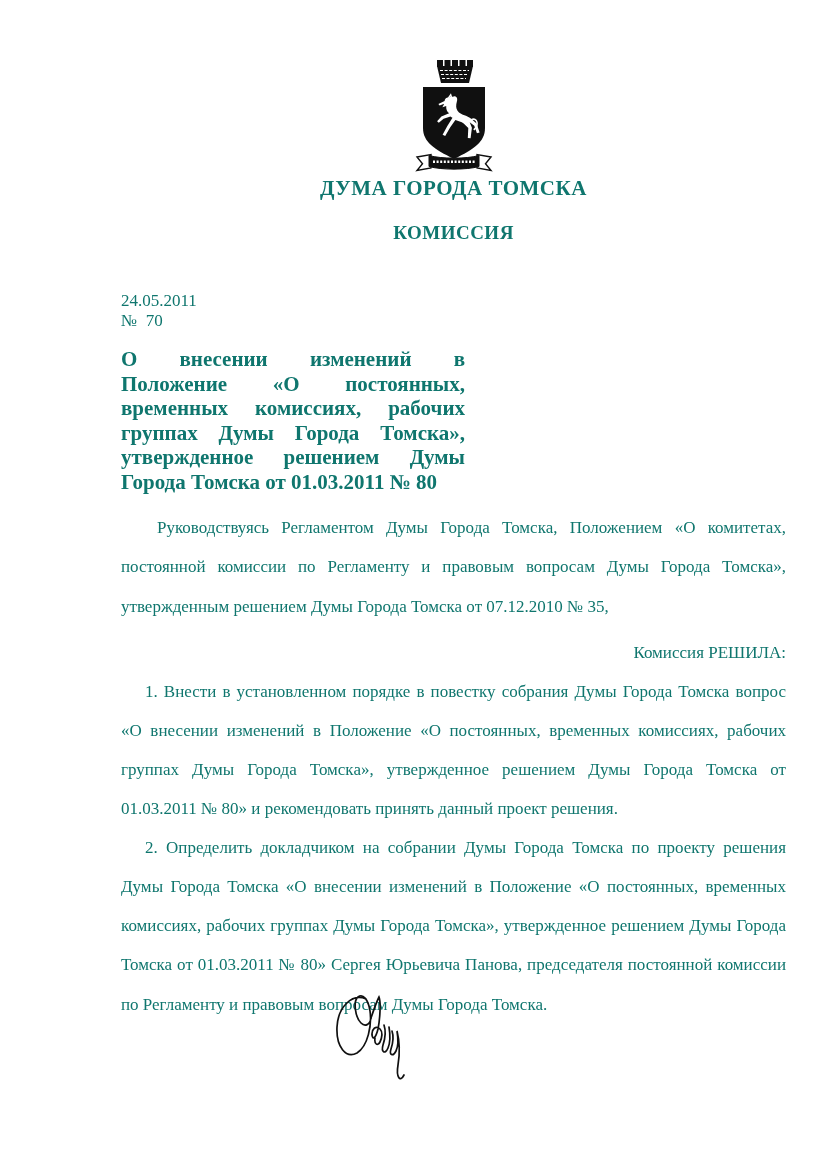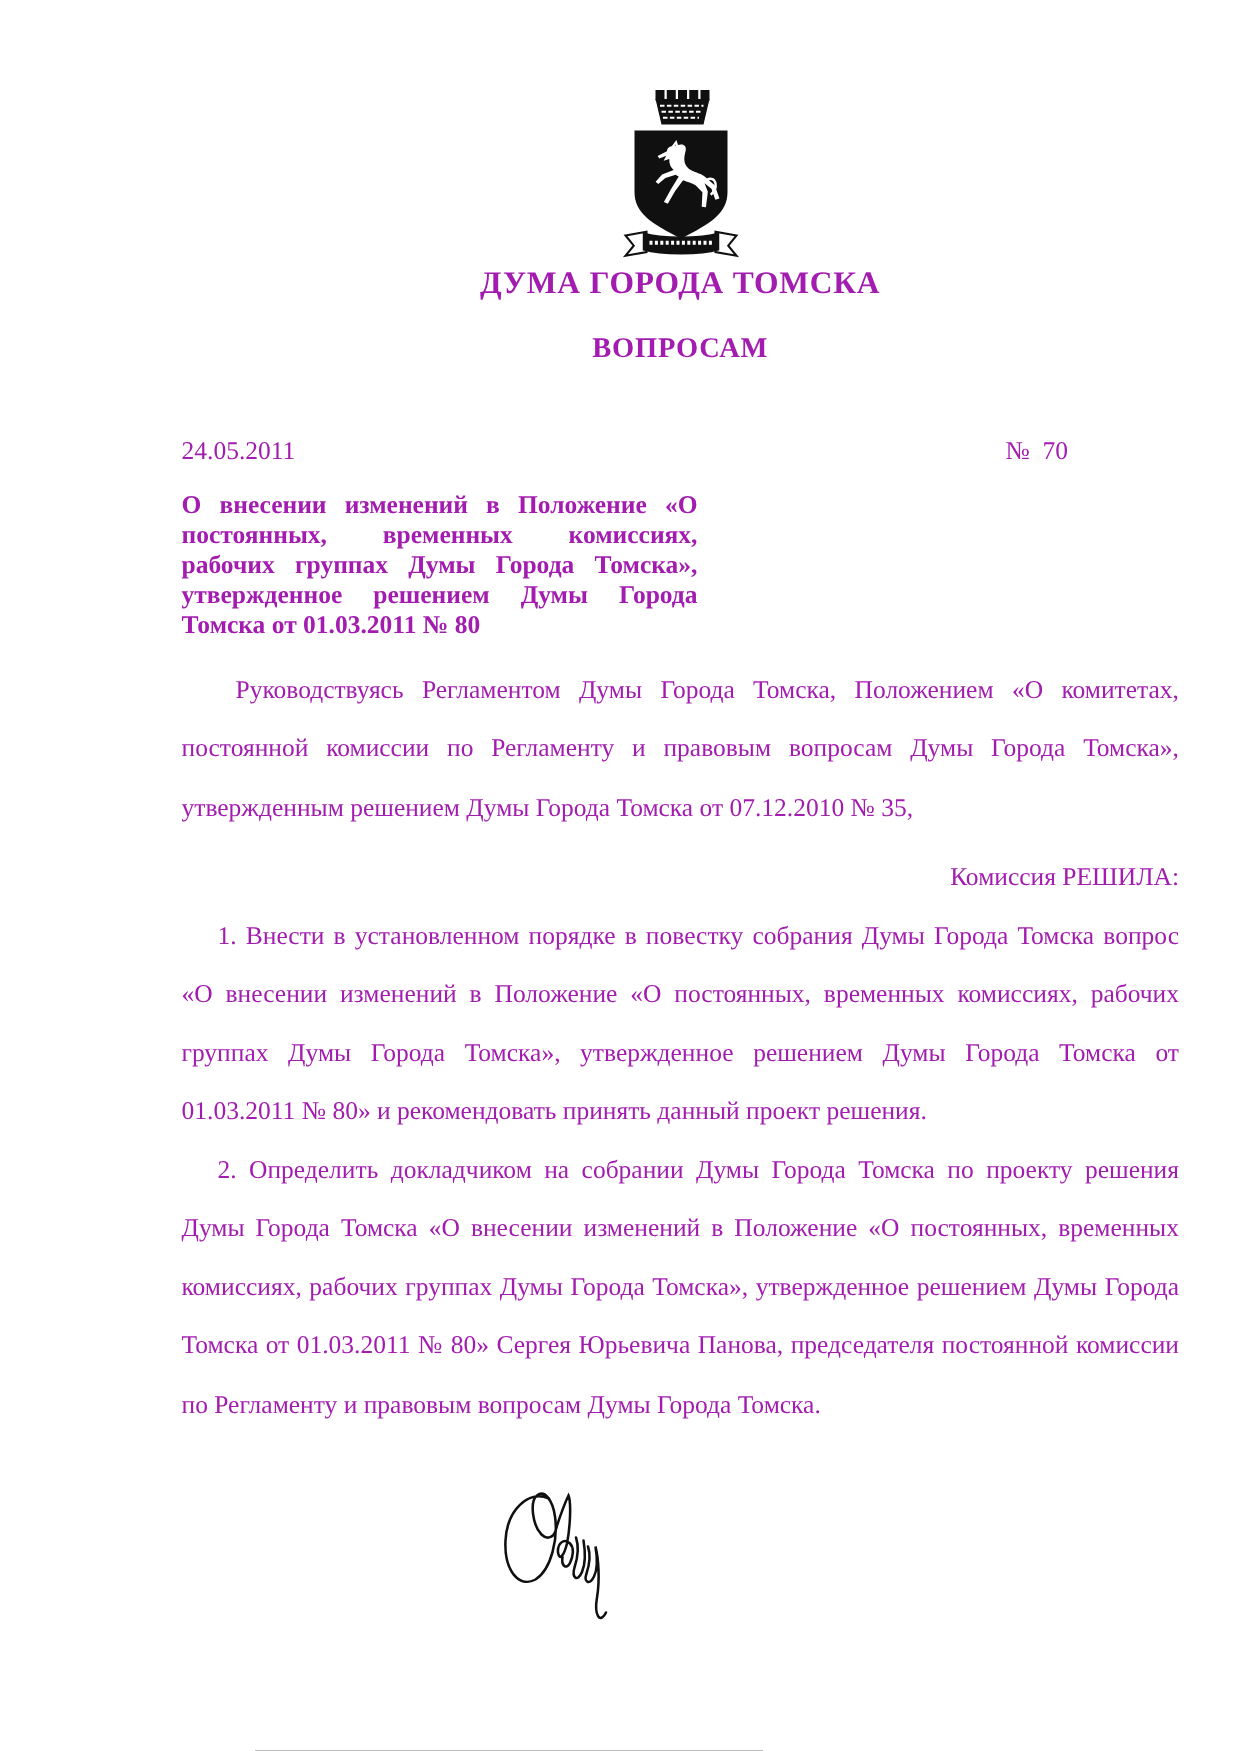--- a/index.html
+++ b/index.html
@@ -2,48 +2,48 @@
 <html><head>
 <meta charset="utf-8">
 <style>
   * { margin:0; padding:0; box-sizing:border-box; }
   html,body { background:#888; }
   .page {
     position:relative;
     width:832px; height:1167px;
     margin:0 auto;
     background:#ffffff;
-    color:#a21caf;
+    color:#0f766e;
     font-family:"Liberation Serif", "DejaVu Serif", serif;
     overflow:hidden;
   }
   .content { margin-left:121px; margin-right:46px; }
 
   .emblem { display:block; margin:60px auto 2px auto; }
 
   .org-title {
     text-align:center; font-weight:bold; font-size:21px; letter-spacing:.5px;
   }
   .commission {
     text-align:center; font-weight:bold; font-size:19px; line-height:1.35;
     max-width:624px; margin:21px auto 0 auto;
   }
   .doc-type {
     text-align:center; font-weight:bold; font-size:19px; margin-top:21px; letter-spacing:.5px;
   }
 
   .meta-row {
     display:flex; justify-content:space-between; align-items:baseline;
-    margin-top:47px; font-size:17px;
+    margin-top:47px; font-size:17px;flex-direction:column;
   }
   .doc-number { margin-right:74px; white-space:pre; }
 
   .subject {
     width:344px; margin-top:16px;
-    font-weight:bold; font-size:17px; line-height:1.17;
+    font-weight:bold; font-size:21px; line-height:1.17;
     text-align:justify;
   }
 
   .preamble {
     margin-top:14px; font-size:17px; line-height:2.3;
     text-align:justify; text-indent:36px;
   }
   .resolved { text-align:right; font-size:17px; margin-top:7px; line-height:2.3; }
   .item {
     font-size:17px; line-height:2.3; text-align:justify; text-indent:24px;
@@ -87,21 +87,21 @@
 
         <g>
           <path fill="#ffffff" d="M33.5 37.5 c-1.8 0.3 -2.8 1.8 -2.9 3.4 l-6.2 3.1 1.2 1.6 4.6 -1.8 -1.8 3.4 3.8 -1.2 c-0.2 3.1 0.8 5.6 2.9 7.3 l-7.7 3.1 -4.3 4.8 1.7 1.5 4.8 -4 6.9 -2.2 c0.6 0.5 1.3 0.9 2 1.2 l-5.3 8.6 -4.6 8.4 2.6 1.2 4.9 -8.5 5.3 -7.3 c2.8 1.2 5.9 1.6 8.3 3.4 l4.6 4.6 -0.5 9.8 2.8 0.3 1.3 -10.4 -2.2 -5.6 4.6 3.6 2.6 7.4 2.7 -0.8 -3 -8.8 -6.4 -5.6 c-3.4 -2.8 -8.3 -3 -11.2 -5.6 c-2.3 -2 -3.2 -4.9 -2.7 -8.2 l0.9 -4.2 c0.3 -2.3 -1.2 -3.9 -3.4 -3.6 z"></path>
           <path d="M57 60 c3.2 -1.8 5.4 -0.6 6 2.4 c0.6 3 -1 5.6 -3.2 7.4" stroke="#ffffff" stroke-width="1.6" fill="none"></path>
           <path d="M34.5 37.8 l2.2 -3 1 3.2" stroke="#ffffff" stroke-width="1.4" fill="none"></path>
         </g>
       </g>
     </svg>
 
     <div class="org-title">ДУМА ГОРОДА ТОМСКА</div>
-    <div class="doc-type">ВОПРОСАМ</div>
+    <div class="doc-type">КОМИССИЯ</div>
 
     <div class="meta-row">
       <span class="doc-date">24.05.2011</span>
       <span class="doc-number">№  70</span>
     </div>
 
     <div class="subject">О внесении изменений в Положение «О постоянных, временных комиссиях, рабочих группах Думы Города Томска», утвержденное решением Думы Города Томска от 01.03.2011 № 80</div>
 
     <p class="preamble">Руководствуясь Регламентом Думы Города Томска, Положением «О комитетах, постоянной комиссии по Регламенту и правовым вопросам Думы Города Томска», утвержденным решением Думы Города Томска от 07.12.2010 № 35,</p>
 

